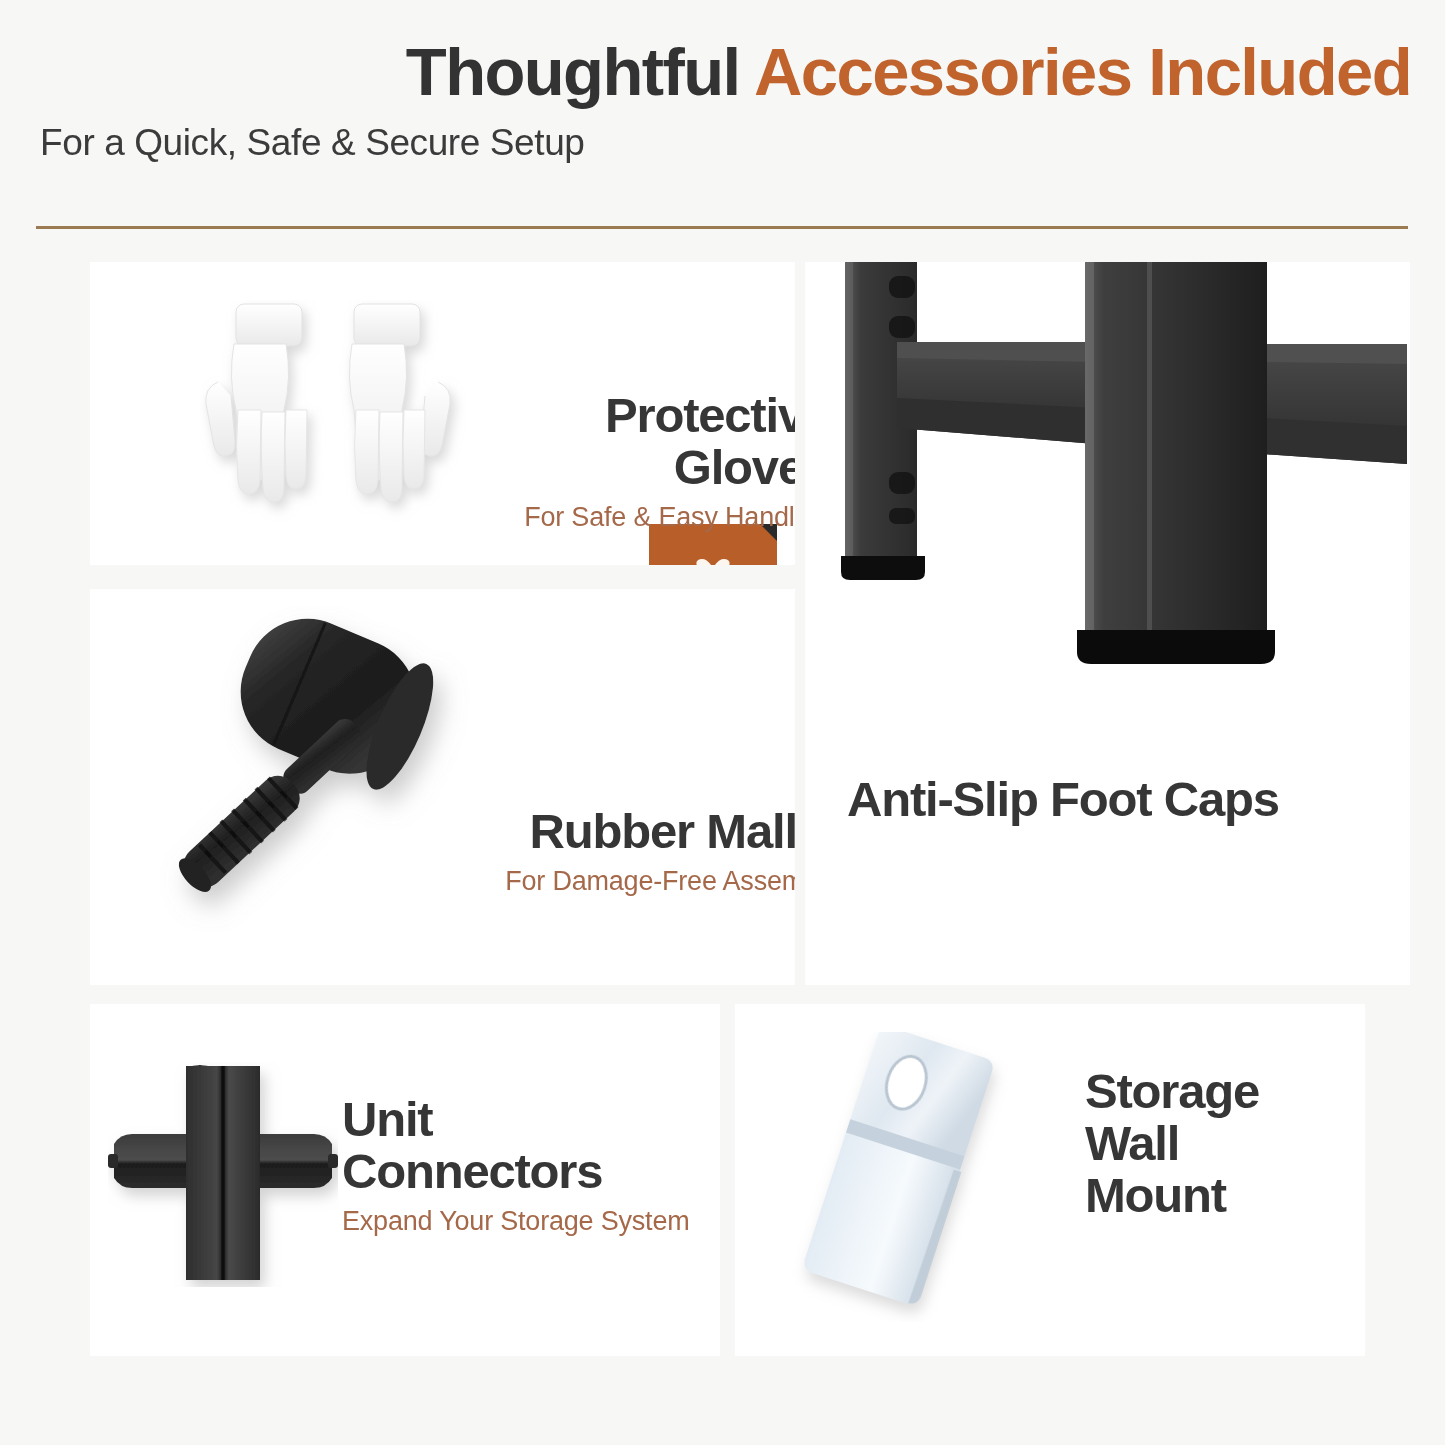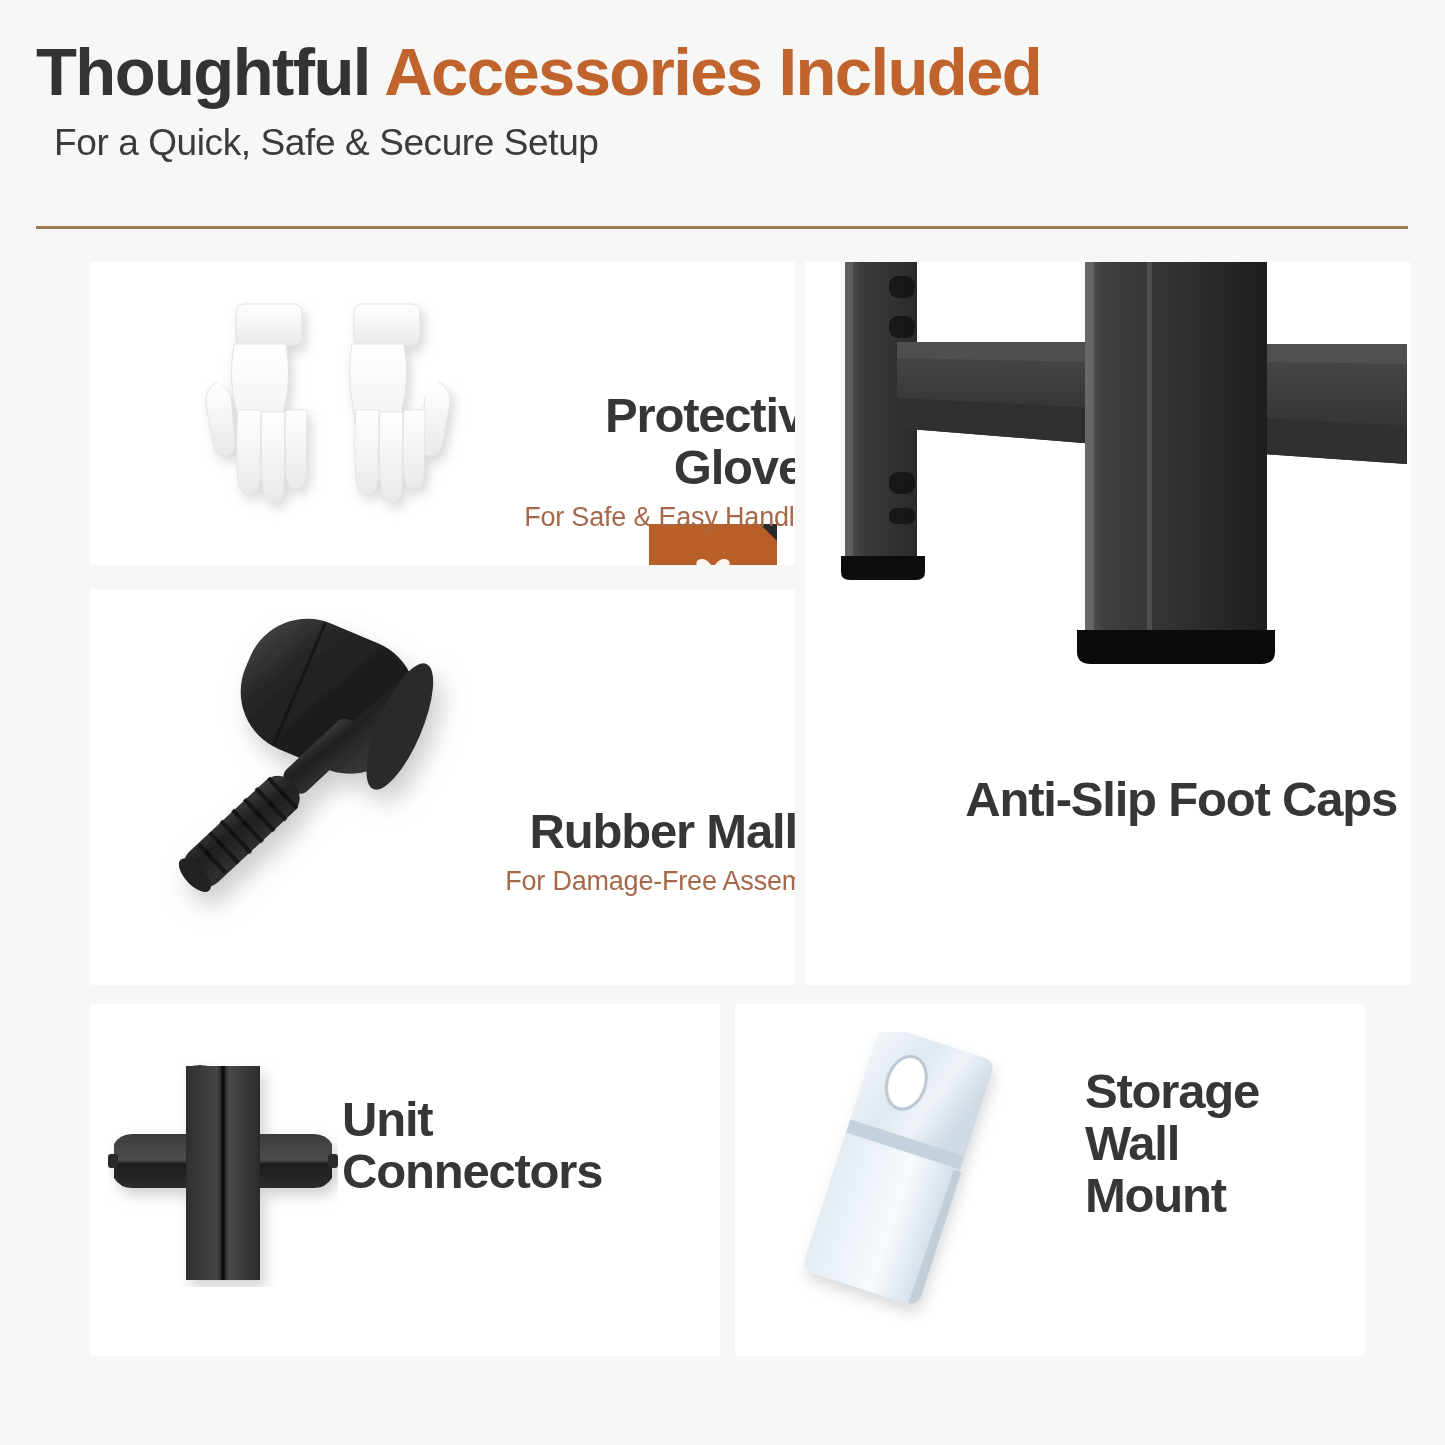--- a/index.html
+++ b/index.html
@@ -9,26 +9,26 @@
     font-family:"Liberation Sans","DejaVu Sans",sans-serif;
     overflow:hidden;
     position:relative;
   }
   .page{position:absolute;inset:0;}
 
   
   .header{position:absolute;left:36px;top:38px;width:1375px;}
   .h-title{
     font-size:67px;font-weight:700;letter-spacing:-1.6px;line-height:1.0;
-    white-space:nowrap;margin:0;
+    white-space:nowrap;margin:0;text-align:right;
   }
   .h-title .dark{color:#333333;}
   .h-title .accent{color:#c0632c;}
   .h-sub{
-    margin:18px 0 0 18px;font-size:37px;font-weight:400;color:#3b3b3b;
+    margin:18px 0 0 4px;font-size:37px;font-weight:400;color:#3b3b3b;
     letter-spacing:-0.4px;line-height:1.1;
   }
   .rule{
     position:absolute;left:36px;top:226px;width:1372px;height:3px;
     background:#9c7a52;
   }
 
   
   .card{position:absolute;background:#ffffff;overflow:hidden;}
 
@@ -49,21 +49,21 @@
     line-height:1.18;margin:8px 0 0 0;
   }
   .t-right{text-align:right;}
   .t-left{text-align:left;}
 
   
   .tx-gloves{left:410px;top:128px;width:330px;}
   
   .tx-mallet{left:400px;top:217px;width:348px;}
   
-  .tx-foot{left:42px;top:512px;width:550px;text-align:right;}
+  .tx-foot{left:42px;top:512px;width:550px;}
   
   .tx-connect{left:252px;top:90px;width:360px;}
   
   .tx-wall{left:350px;top:62px;width:242px;}
 
   
   .badge{
     position:absolute;width:128px;height:128px;background:#b85f29;
   }
   .badge .fold{
@@ -291,20 +291,21 @@
 
           <path d="M56 6 q14 -6 28 0 v208 q-14 6 -28 0 z" transform="translate(22,0)" fill="url(#cv)"></path>
           <path d="M78 4 h74 v214 h-74 z" fill="url(#cv)"></path>
           <line x1="115" y1="4" x2="115" y2="218" stroke="#101010" stroke-width="4" opacity=".9"></line>
         </g>
       </svg>
     </div>
 
     <div class="txt tx-connect t-left">
       <p class="t-title">Unit Connectors</p>
+      <p class="t-sub">Expand Your Storage System</p>
     </div>
   </div>
 
   <div class="card c-wall">
 
     <div class="art art-wall">
       <svg width="250" height="290" viewBox="0 0 250 290">
         <defs>
           <linearGradient id="wm" x1="0" y1="0" x2="1" y2="0.3">
             <stop offset="0" stop-color="#f2f6fa"></stop>

